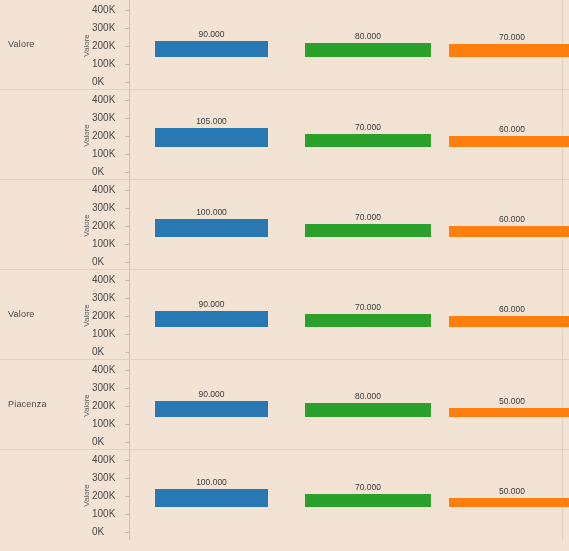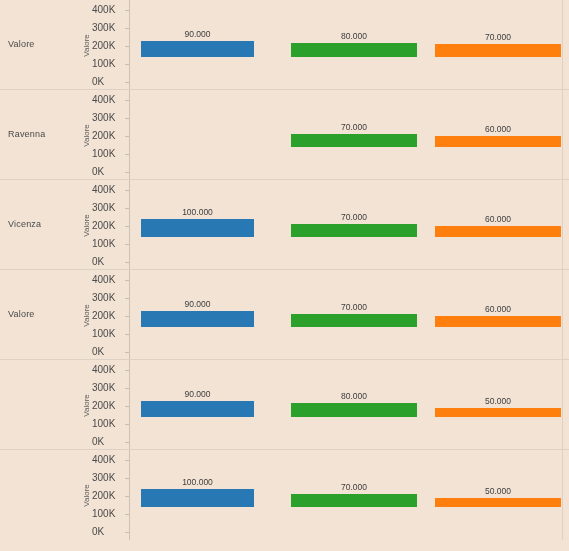--- a/index.html
+++ b/index.html
@@ -104,21 +104,21 @@
     right: 6px;
     top: 0;
     bottom: 0;
     width: 1px;
     background: #ddd0c4;
   }
 
   
   .plot {
     position: absolute;
-    left: 128px;
+    left: 142px;
     right: 0;
     top: 0;
     height: 64px;
     text-decoration: underline;
   }
 
   
   .bar-slot {
     position: absolute;
     bottom: 7px;
@@ -165,44 +165,46 @@
           <div class="bar" style="height: 14.4px; background: rgb(43, 160, 43);"></div>
           <div class="bar-value" style="bottom: 16.4px;">80.000</div>
         </div>
         <div class="bar-slot" style="left: 307px; width: 126px; height: 12.6px;">
           <div class="bar" style="height: 12.6px; background: rgb(255, 127, 14);"></div>
           <div class="bar-value" style="bottom: 14.6px;">70.000</div>
         </div>
       </div>
     </div>
     <div class="panel">
-      <div class="row-label">Ravenna</div>
-      <div class="axis-title">
-        <span>Valore</span>
-      </div>
-      <div class="ytick" style="top: 4px;"><span>400K</span><i class="tickmark"></i></div>
-      <div class="ytick" style="top: 22px;"><span>300K</span><i class="tickmark"></i></div>
-      <div class="ytick" style="top: 40px;"><span>200K</span><i class="tickmark"></i></div>
-      <div class="ytick" style="top: 58px;"><span>100K</span><i class="tickmark"></i></div>
-      <div class="ytick" style="top: 76px;"><span>0K</span><i class="tickmark"></i></div>
-      <div class="axis-line"></div>
-      <div class="frame-right"></div>
-      <div class="plot">
+      <div class="axis-title">
+        <span>Valore</span>
+      </div>
+      <div class="ytick" style="top: 4px;"><span>400K</span><i class="tickmark"></i></div>
+      <div class="ytick" style="top: 22px;"><span>300K</span><i class="tickmark"></i></div>
+      <div class="ytick" style="top: 40px;"><span>200K</span><i class="tickmark"></i></div>
+      <div class="ytick" style="top: 58px;"><span>100K</span><i class="tickmark"></i></div>
+      <div class="ytick" style="top: 76px;"><span>0K</span><i class="tickmark"></i></div>
+      <div class="axis-line"></div>
+      <div class="frame-right"></div>
+      <div class="plot">
+        <div class="bar-slot" style="left: 13px; width: 113px; height: 18.9px;">
+          <div class="bar" style="height: 18.9px; background: rgb(40, 120, 180);"></div>
+          <div class="bar-value" style="bottom: 20.9px;">105.000</div>
+        </div>
         <div class="bar-slot" style="left: 163px; width: 126px; height: 12.6px;">
           <div class="bar" style="height: 12.6px; background: rgb(43, 160, 43);"></div>
           <div class="bar-value" style="bottom: 14.6px;">70.000</div>
         </div>
         <div class="bar-slot" style="left: 307px; width: 126px; height: 10.8px;">
           <div class="bar" style="height: 10.8px; background: rgb(255, 127, 14);"></div>
           <div class="bar-value" style="bottom: 12.8px;">60.000</div>
         </div>
       </div>
     </div>
     <div class="panel">
-      <div class="row-label">Vicenza</div>
       <div class="axis-title">
         <span>Valore</span>
       </div>
       <div class="ytick" style="top: 4px;"><span>400K</span><i class="tickmark"></i></div>
       <div class="ytick" style="top: 22px;"><span>300K</span><i class="tickmark"></i></div>
       <div class="ytick" style="top: 40px;"><span>200K</span><i class="tickmark"></i></div>
       <div class="ytick" style="top: 58px;"><span>100K</span><i class="tickmark"></i></div>
       <div class="ytick" style="top: 76px;"><span>0K</span><i class="tickmark"></i></div>
       <div class="axis-line"></div>
       <div class="frame-right"></div>
@@ -242,20 +244,21 @@
           <div class="bar" style="height: 12.6px; background: rgb(43, 160, 43);"></div>
           <div class="bar-value" style="bottom: 14.6px;">70.000</div>
         </div>
         <div class="bar-slot" style="left: 307px; width: 126px; height: 10.8px;">
           <div class="bar" style="height: 10.8px; background: rgb(255, 127, 14);"></div>
           <div class="bar-value" style="bottom: 12.8px;">60.000</div>
         </div>
       </div>
     </div>
     <div class="panel">
+      <div class="row-label">Piacenza</div>
       <div class="axis-title">
         <span>Valore</span>
       </div>
       <div class="ytick" style="top: 4px;"><span>400K</span><i class="tickmark"></i></div>
       <div class="ytick" style="top: 22px;"><span>300K</span><i class="tickmark"></i></div>
       <div class="ytick" style="top: 40px;"><span>200K</span><i class="tickmark"></i></div>
       <div class="ytick" style="top: 58px;"><span>100K</span><i class="tickmark"></i></div>
       <div class="ytick" style="top: 76px;"><span>0K</span><i class="tickmark"></i></div>
       <div class="axis-line"></div>
       <div class="frame-right"></div>

